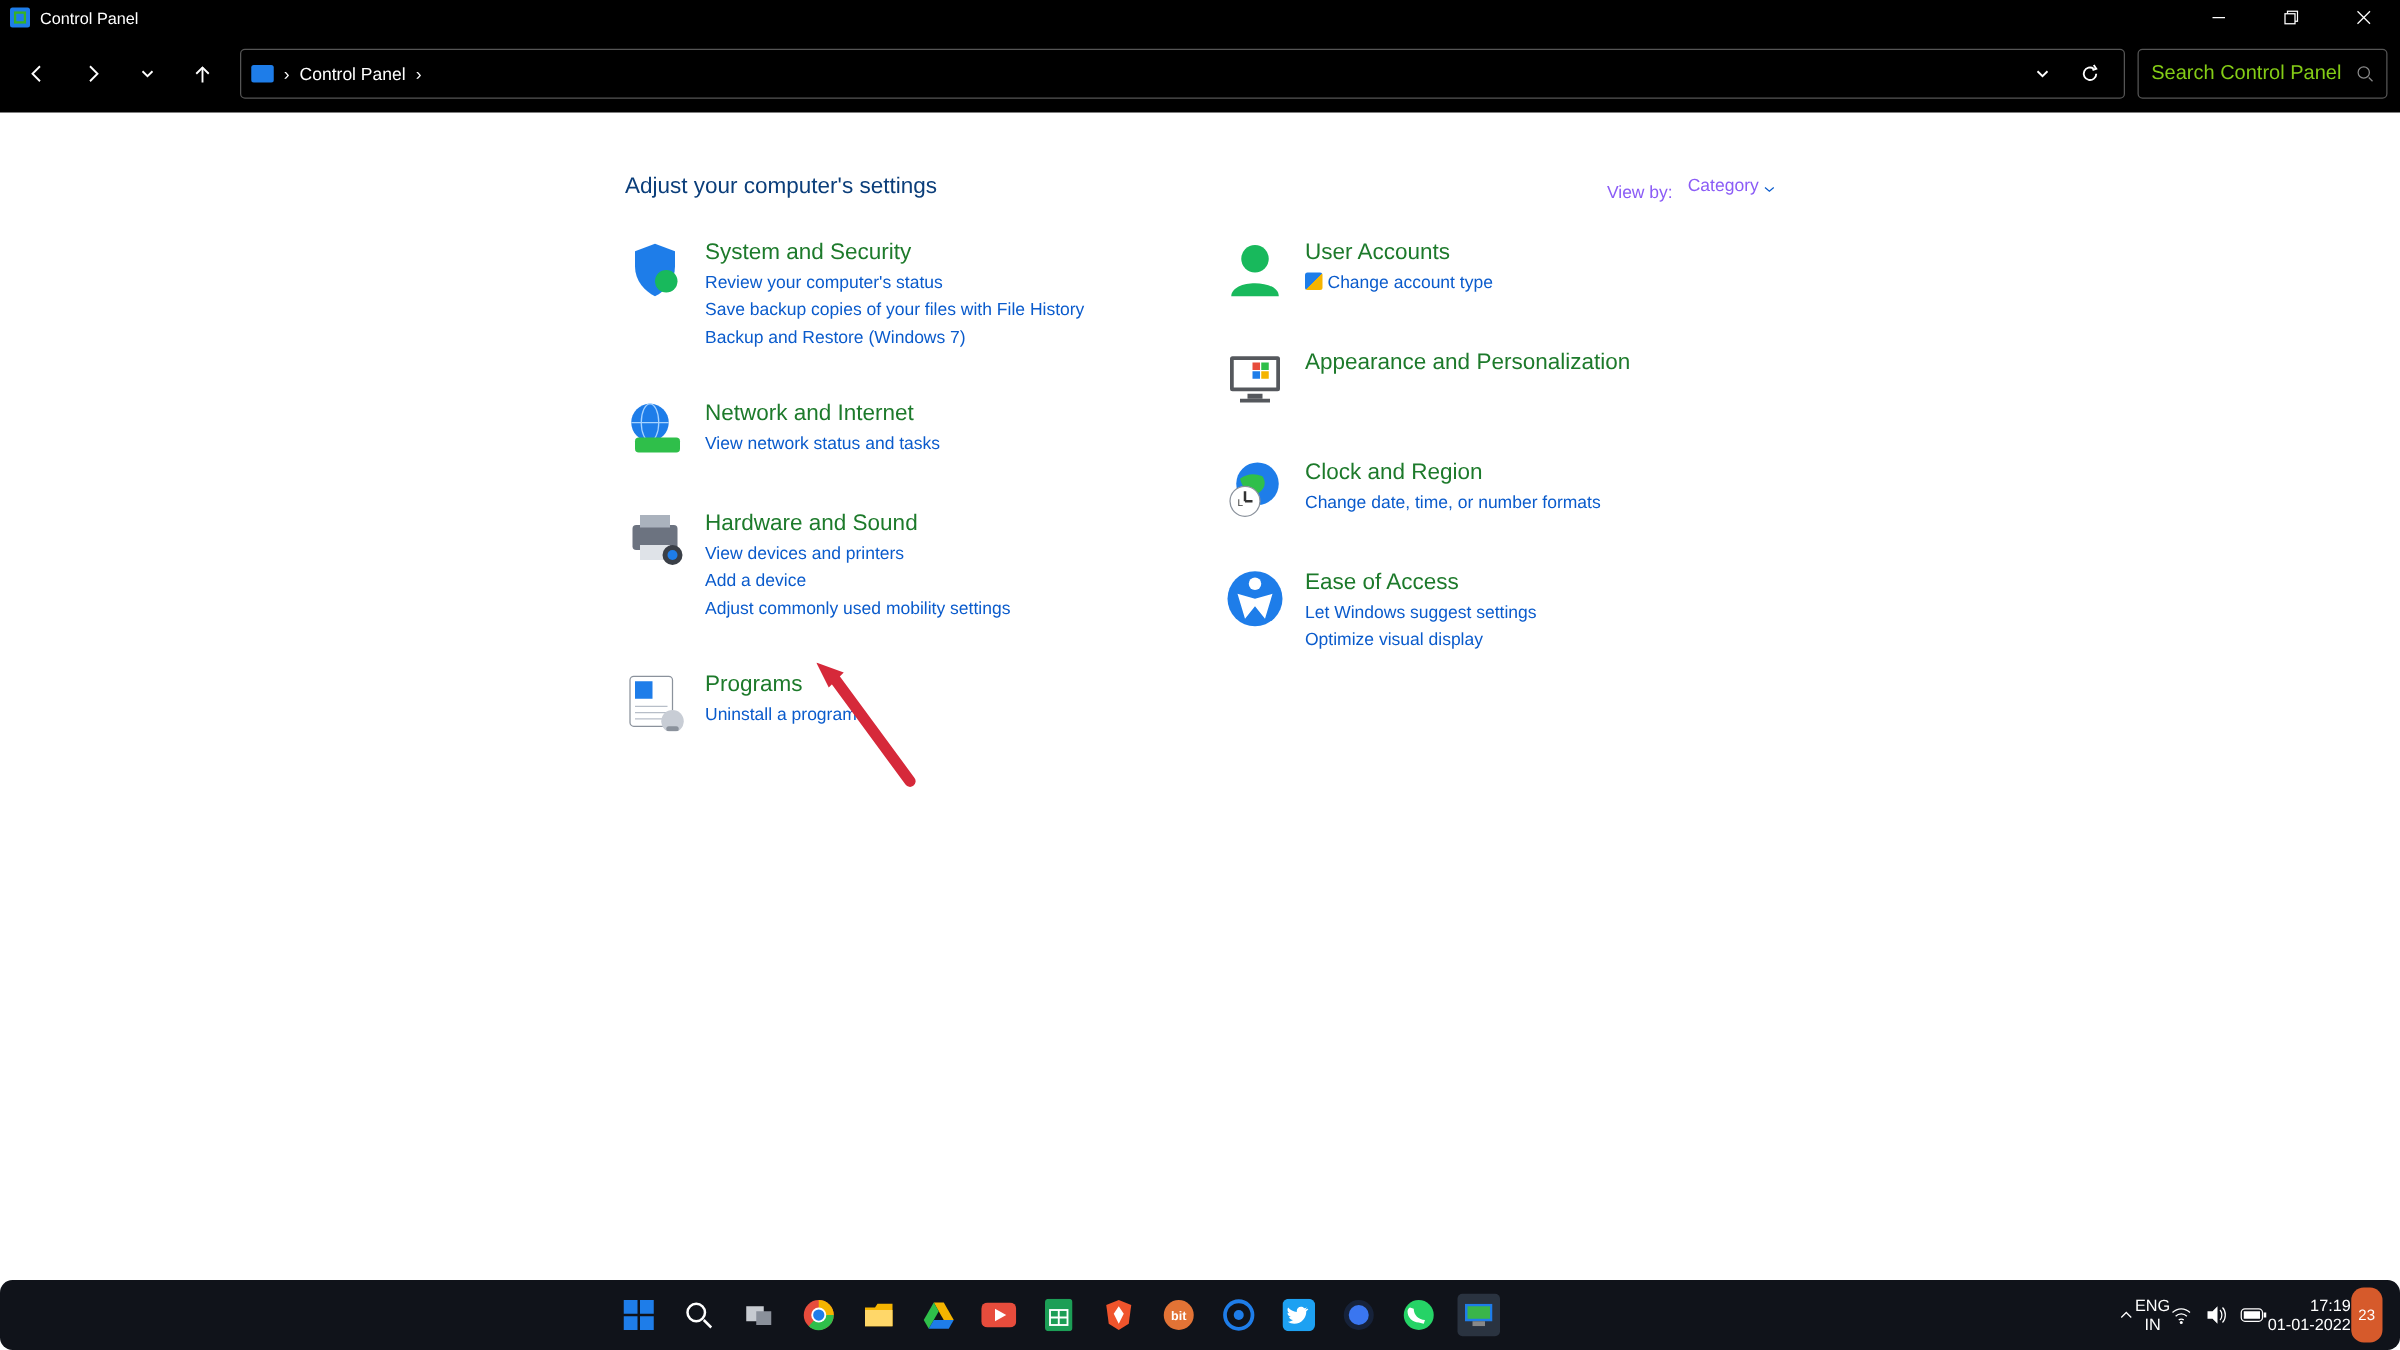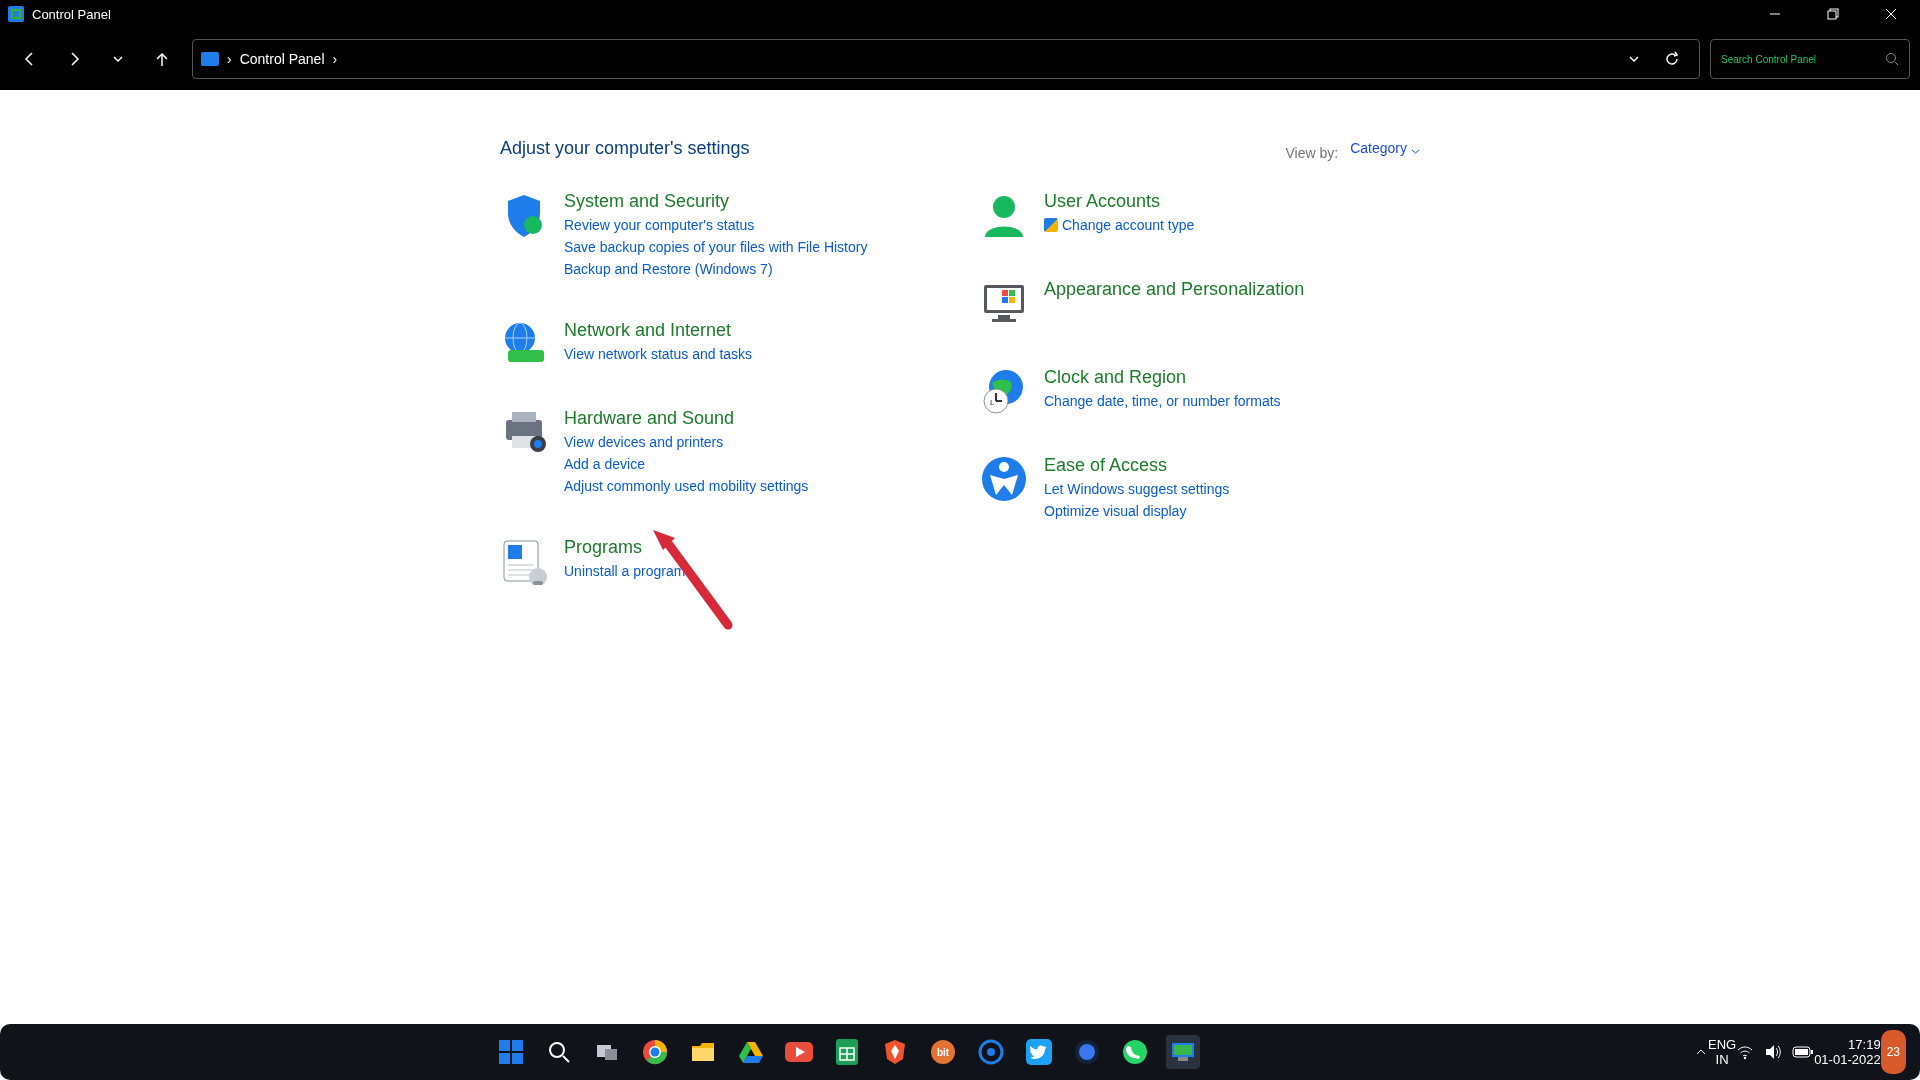--- a/index.html
+++ b/index.html
@@ -66,21 +66,21 @@
   }
   .address-right { display:flex; align-items:center; }
   .address-right .nav-btn { width:38px; }
 
   .searchbox {
     width:200px; height:40px;
     border:1px solid #555;
     border-radius:4px;
     display:flex; align-items:center;
     padding:0 10px;
-    color:#22c55e; font-size:10px;
+    color:#84cc16; font-size:16px;
     justify-content:space-between;
   }
 
   
   .content {
     position:absolute;
     top:90px; left:0; right:0;
     padding: 45px 0 0 0;
     color:#000;
   }
@@ -93,22 +93,22 @@
   .page-title {
     color:#0b3e7a;
     font-size:18px;
     font-weight:400;
   }
   .viewby-wrap{
     margin-left:auto;
     font-size:14px;
     display:flex; gap:12px; align-items:center;
   }
-  .viewby-label{ color:#737373;margin-top:10px; }
-  .viewby-value{ color:#1d4ed8; display:flex; align-items:flex-end; gap:4px;}
+  .viewby-label{ color:#8b5cf6;margin-top:10px; }
+  .viewby-value{ color:#8b5cf6; display:flex; align-items:flex-end; gap:4px;}
 
   .columns{
     width:920px;
     margin:0 auto;
     display:flex;
     gap:40px;
   }
   .col{ flex:1; display:flex; flex-direction:column; gap:40px;}
 
   .cat{ display:flex; gap:16px; }

